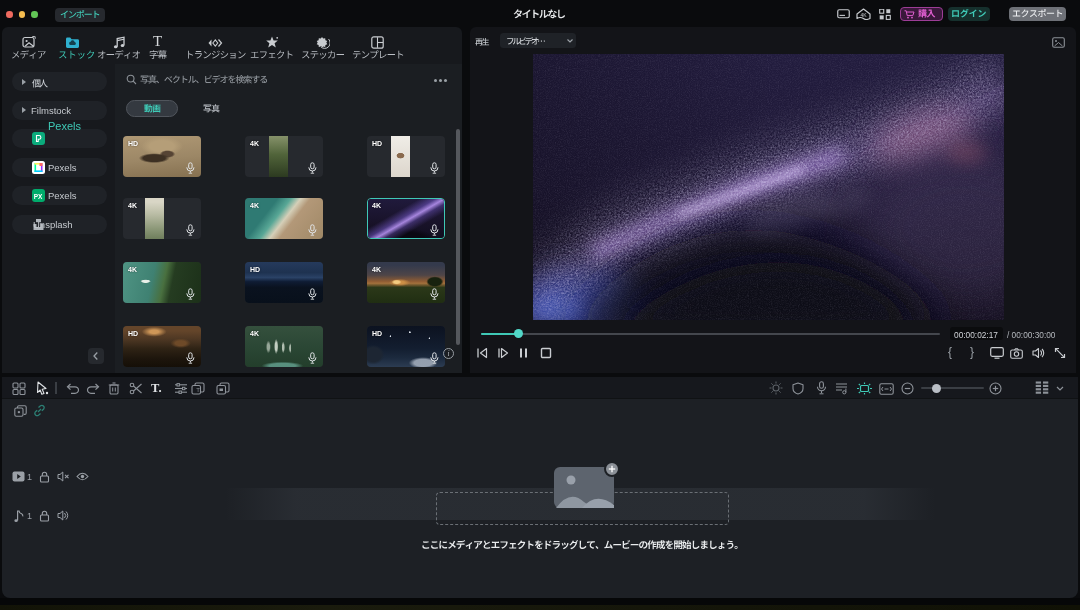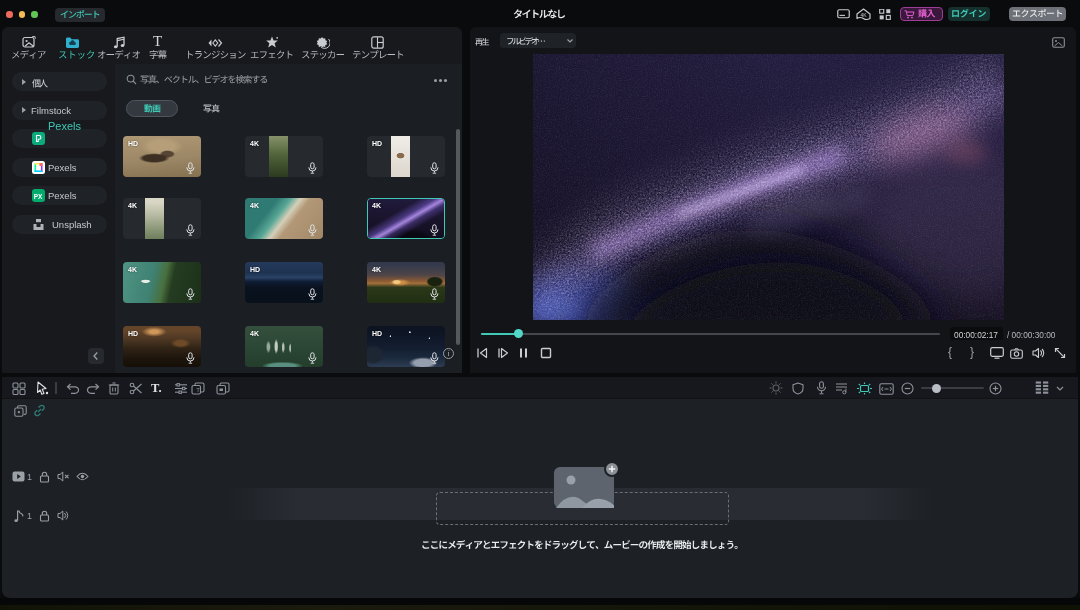--- a/index.html
+++ b/index.html
@@ -168,21 +168,21 @@
 <div class="abs lt" style="left:48px;top:161.5px;font-size:9.5px;color:#c6cacf">Pexels</div>
 <div class="abs" style="left:12px;top:186px;width:95px;height:19px;background:#1f2227;border-radius:9.5px"></div>
 <div class="abs" style="left:31.5px;top:189px;width:13px;height:13px;background:#00ab6b;border-radius:3px"></div>
 <div class="abs lt" style="left:31.5px;top:192.5px;width:13px;text-align:center;font-size:6.5px;font-weight:bold;color:#fff">PX</div>
 <div class="abs lt" style="left:48px;top:190px;font-size:9.5px;color:#c6cacf">Pexels</div>
 <div class="abs" style="left:12px;top:214.5px;width:95px;height:19px;background:#1f2227;border-radius:9.5px"></div>
 <svg class="abs" style="left:31.5px;top:217.5px" width="13" height="13" viewBox="0 0 13 13">
       <path d="M4 1 H9 V4.2 H4 Z" fill="#aeb3b9"></path>
       <path d="M1.5 6 H4.5 V9 H8.5 V6 H11.5 V12 H1.5 Z" fill="#aeb3b9"></path>
     </svg>
-<div class="abs lt" style="left:52px;top:218.5px;font-size:9.5px;color:#c6cacf">Unsplash</div>
+<div class="abs lt" style="left:33px;top:218.5px;font-size:9.5px;color:#c6cacf">Unsplash</div>
 <div class="abs" style="left:88px;top:348px;width:16px;height:16px;background:#26292e;border-radius:4px"></div>
 <svg class="abs" style="left:88px;top:348px" width="16" height="16" viewBox="0 0 16 16">
       <path d="M9.3 4.5 L6 8 L9.3 11.5" fill="none" stroke="#9aa0a6" stroke-width="1.3"></path>
     </svg>
 <svg class="abs" style="left:126px;top:74px" width="11" height="11" viewBox="0 0 11 11">
       <circle cx="4.6" cy="4.6" r="3.4" fill="none" stroke="#8c9197" stroke-width="1.1"></circle>
       <line x1="7.2" y1="7.2" x2="10" y2="10" stroke="#8c9197" stroke-width="1.1"></line>
     </svg>
 <svg class="abs" style="left:139.5px;top:75.0px;" width="129" height="13">
       <g transform="translate(0,7.7)">

